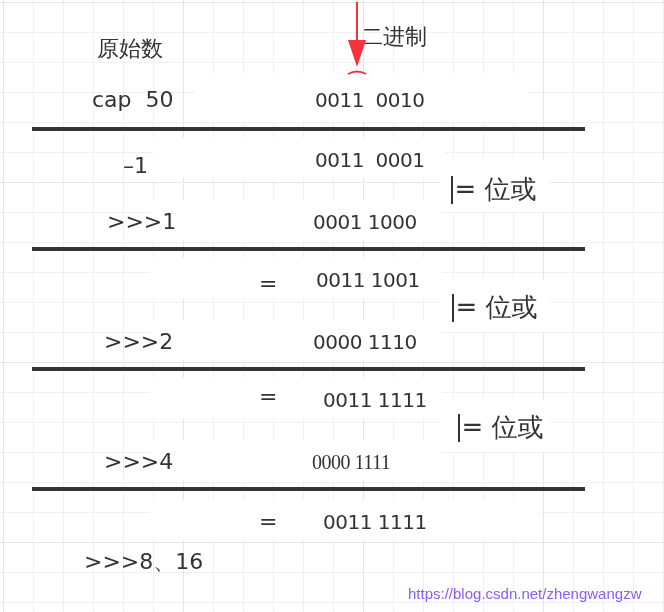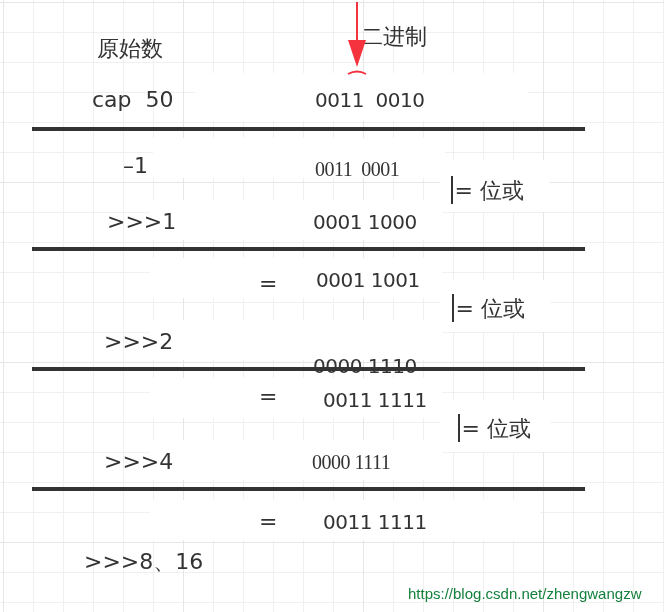--- a/index.html
+++ b/index.html
@@ -14,23 +14,23 @@
       background-size: 180px 180px, 180px 180px, 30px 30px, 30px 30px;
       background-position: 3px 2px, 3px 2px, 3px 2px, 3px 2px;
       font-family: "DejaVu Sans", "Liberation Sans", sans-serif;
       color: #333333;
     }
     .abs { position: absolute; }
     .txt { font-size: 22px; line-height: 26px; white-space: nowrap; color: #333333; }
     .bin { font-size: 20px; letter-spacing: -0.5px; }
     .white-box { position: absolute; background: #ffffff; }
     .rule { position: absolute; left: 32px; width: 553px; height: 4px; background: #333333; }
-    .op { font-size: 22px; }
+    .op { font-size: 26px; }
     .op-bar { display:inline-block; width: 1.5px; height: 28px; background:#333; vertical-align: -6px; margin-right: 2px; }
-    .watermark { font-size: 15px; color: #15803d; font-family: "Liberation Sans", sans-serif; }
+    .watermark { font-size: 15px; color: #8b5cf6; font-family: "Liberation Sans", sans-serif; }
   </style>
 </head>
 <body>
 
 <div class="white-box" style="left:195px; top:73px; width:333px; height:48px;"></div>
 <div class="white-box" style="left:153px; top:138px; width:292px; height:40px;"></div>
 <div class="white-box" style="left:440px; top:160px; width:110px; height:52px;"></div>
 <div class="white-box" style="left:150px; top:200px; width:292px; height:40px;"></div>
 <div class="white-box" style="left:150px; top:258px; width:292px; height:40px;"></div>
 <div class="white-box" style="left:440px; top:280px; width:110px; height:52px;"></div>
@@ -49,34 +49,34 @@
   <polygon points="8,40 26,40 17,67" fill="#f5333f"></polygon>
   <path d="M8,74 Q17,69 26,74" stroke="#f5333f" stroke-width="2" fill="none"></path>
 </svg>
 
 <div class="abs txt" style="left:92px; top:87px; white-space:pre;">cap  50</div>
 <div class="abs txt bin" style="left:315px; top:87px; white-space:pre;">0011  0010</div>
 
 <div class="rule" style="top:127px;"></div>
 
 <div class="abs txt" style="left:123px; top:153px;">–1</div>
-<div class="abs txt bin" style="left:315px; top:156px; white-space:pre;font-family:Liberation Serif, serif;">0011  0001</div>
+<div class="abs txt bin" style="left:315px; top:147px; white-space:pre;">0011  0001</div>
 <div class="abs txt op" style="left:451px; top:176px;"><span class="op-bar"></span><span>=</span> <span>位或</span></div>
 
 <div class="abs txt" style="left:107px; top:209px;">&gt;&gt;&gt;1</div>
 <div class="abs txt bin" style="left:313px; top:209px;">0001 1000</div>
 
 <div class="rule" style="top:247px;"></div>
 
 <div class="abs txt" style="left:259px; top:271px;">=</div>
-<div class="abs txt bin" style="left:316px; top:267px;">0001 1001</div>
+<div class="abs txt bin" style="left:316px; top:267px;">0011 1001</div>
 <div class="abs txt op" style="left:452px; top:294px;"><span class="op-bar"></span><span>=</span> <span>位或</span></div>
 
 <div class="abs txt" style="left:104px; top:329px;">&gt;&gt;&gt;2</div>
-<div class="abs txt bin" style="left:313px; top:329px;margin-top:24px;">0000 1110</div>
+<div class="abs txt bin" style="left:313px; top:329px;">0000 1110</div>
 
 <div class="rule" style="top:367px;"></div>
 
 <div class="abs txt" style="left:259px; top:384px;">=</div>
 <div class="abs txt bin" style="left:323px; top:387px;">0011 1111</div>
 <div class="abs txt op" style="left:458px; top:414px;"><span class="op-bar"></span><span>=</span> <span>位或</span></div>
 
 <div class="abs txt" style="left:104px; top:449px;">&gt;&gt;&gt;4</div>
 <div class="abs txt bin" style="left:312px; top:449px;font-family:Liberation Serif, serif;">0000 1111</div>
 

